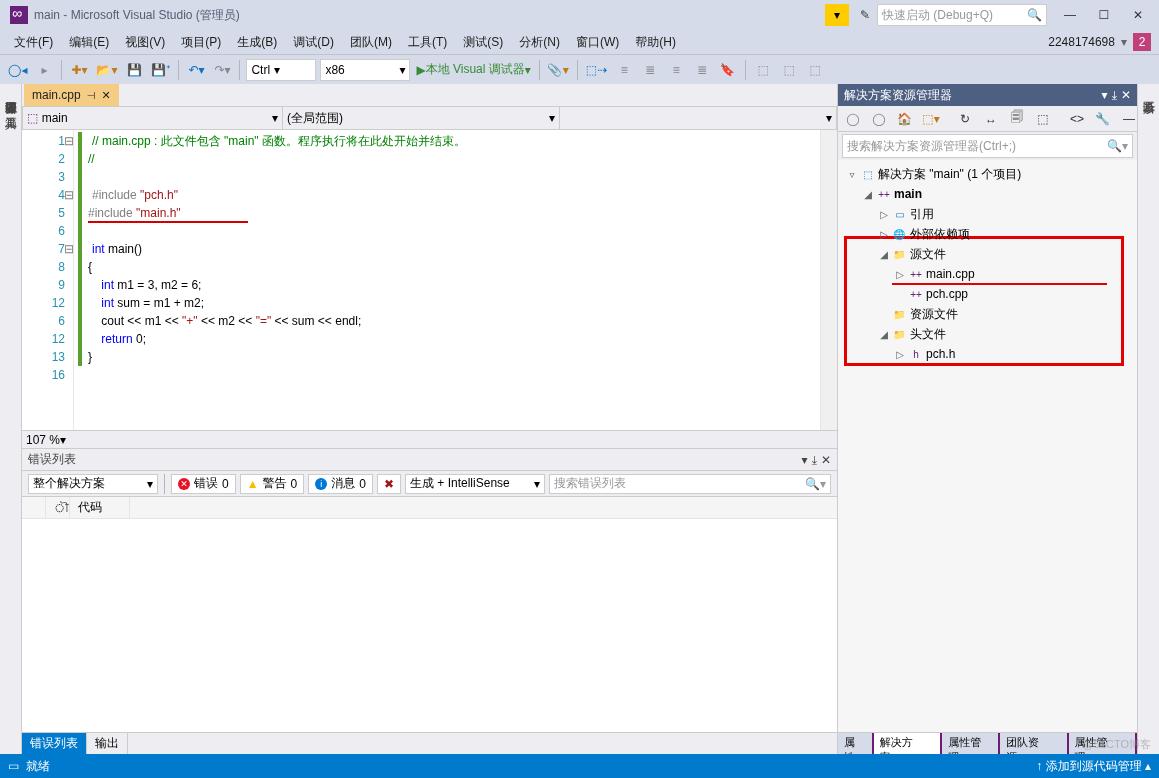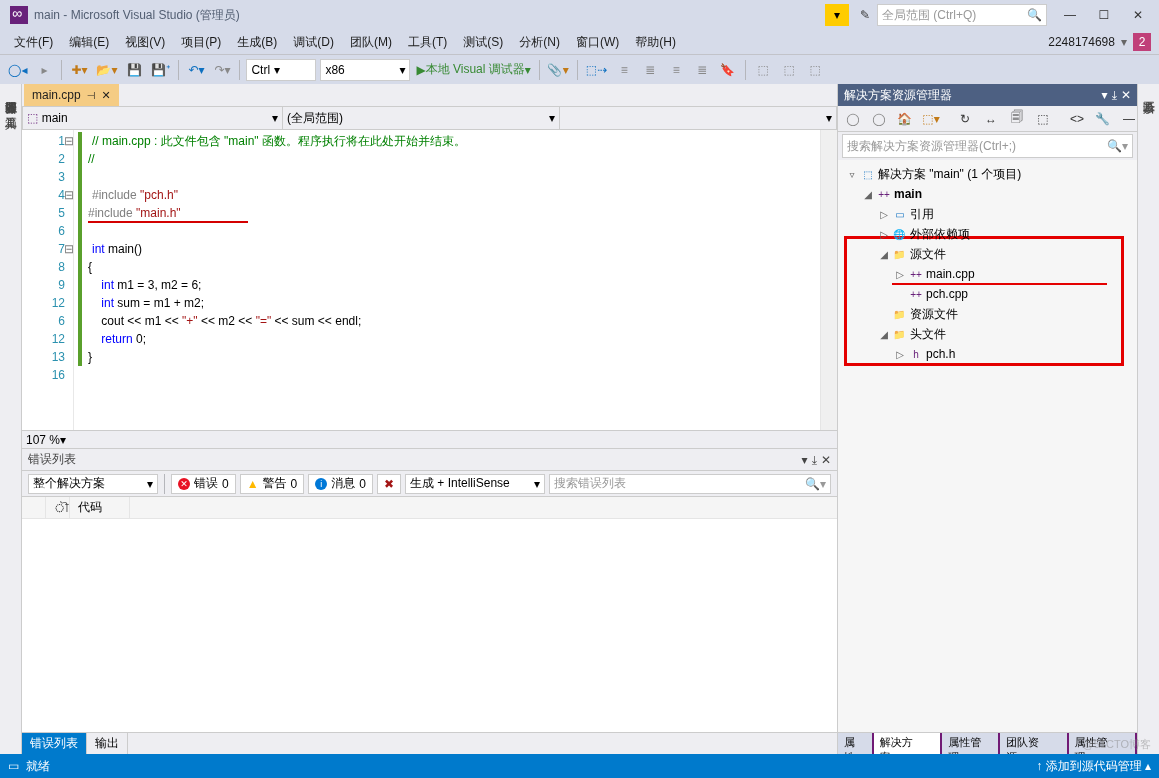--- a/index.html
+++ b/index.html
@@ -82,21 +82,21 @@
 </head>
 <body>
 
 <div class="titlebar">
   <div class="logo"></div>
   <div class="title">main - Microsoft Visual Studio  (管理员)</div>
   <div class="spacer"></div>
   <div class="flag">▾</div>
   <div class="iconbtn">✎</div>
   <div class="quick">
-    <span>全局范围 (Ctrl+Q)</span>
+    <span>快速启动 (Debug+Q)</span>
     <span>🔍</span>
   </div>
   <div class="winbtn">—</div>
   <div class="winbtn">☐</div>
   <div class="winbtn">✕</div>
 </div>
 
 <div class="menubar">
   <span class="mi">文件(F)</span>
   <span class="mi">编辑(E)</span>

